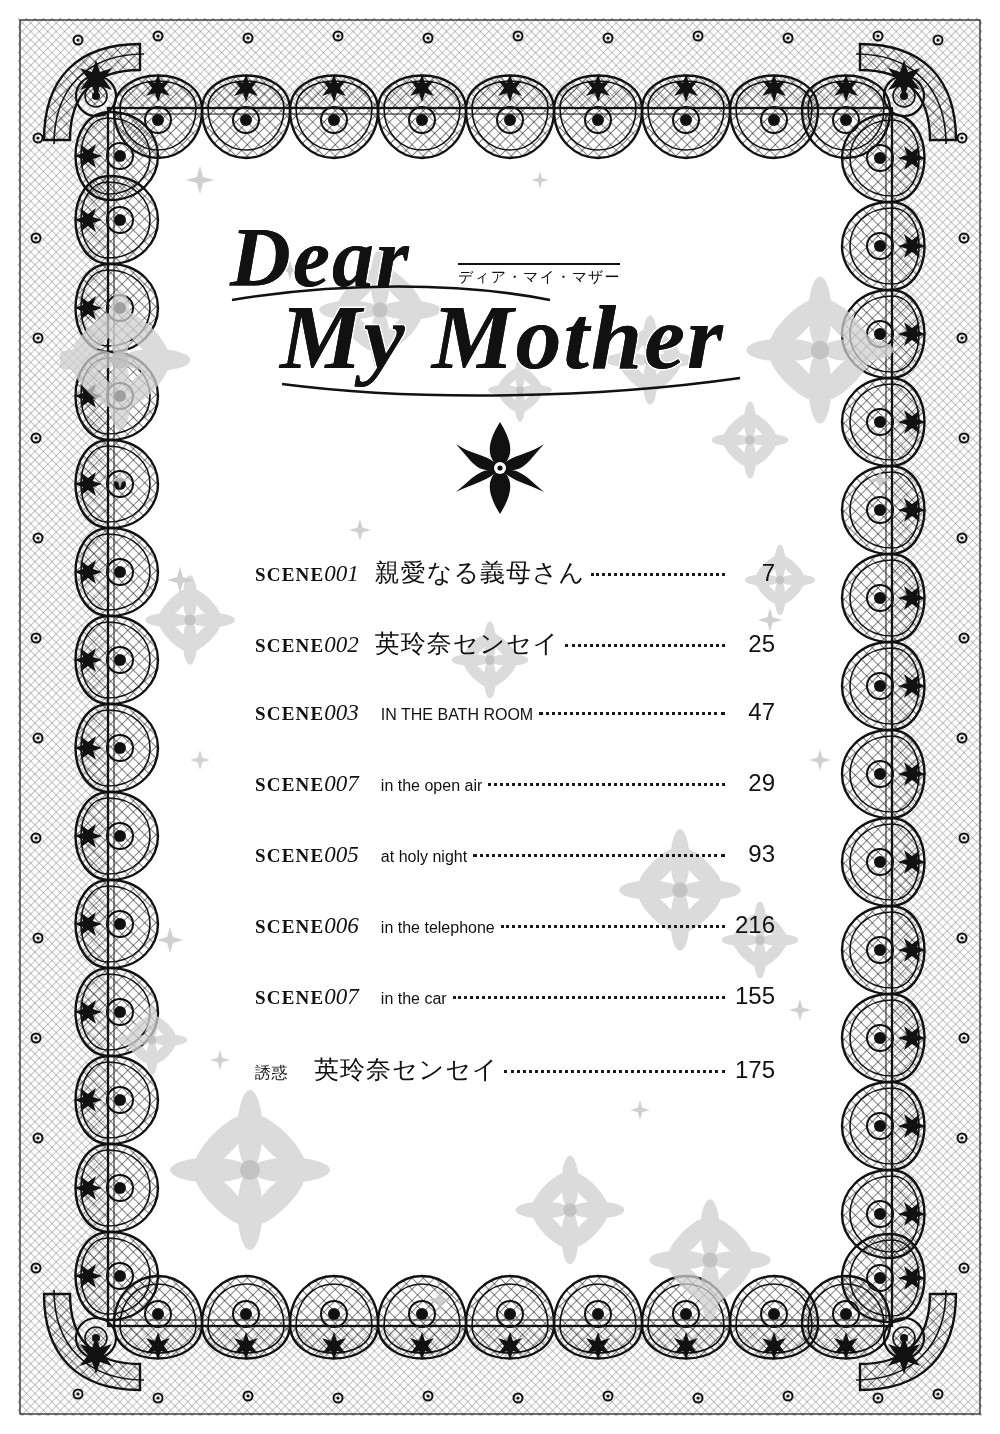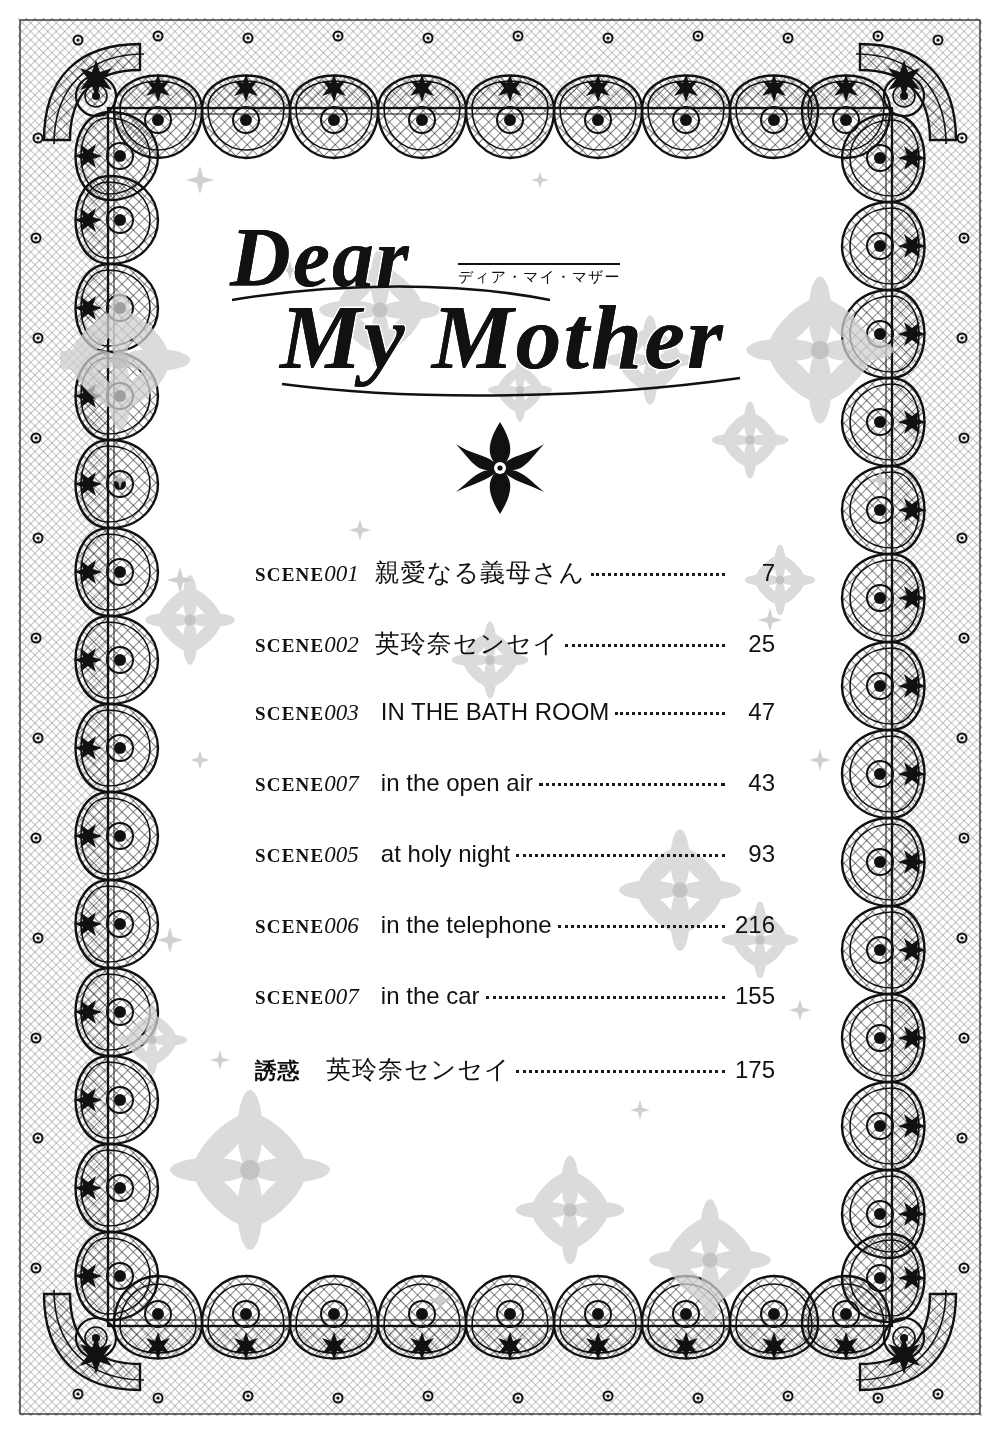--- a/index.html
+++ b/index.html
@@ -87,21 +87,21 @@
     letter-spacing: 1.2px;
   }
   .scene-label .num {
     font-size: 23px;
     font-style: italic;
     font-weight: 400;
     letter-spacing: 0px;
   }
   .scene-title {
     font-family: "Liberation Sans", sans-serif;
-    font-size: 24px;
+    font-size: 16px;
     margin-left: 22px;
     white-space: nowrap;
     flex: 0 0 auto;
   }
   .scene-title.jp {
     font-size: 25px;
     letter-spacing: 1px;
     margin-left: 16px;
   }
   .leader {
@@ -113,23 +113,23 @@
     min-width: 10px;
   }
   .page-num {
     font-family: "Liberation Sans", sans-serif;
     font-size: 24px;
     flex: 0 0 auto;
     text-align: right;
     min-width: 44px;
   }
   .toc-row.bonus .scene-label {
-    font-size: 22px;
+    font-size: 16px;
     font-family: "Liberation Sans", sans-serif;
-    font-weight: 700;
+    font-weight: 400;
   }
   .toc-row.bonus .scene-title {
     margin-left: 26px;
   }
 </style>
 </head>
 <body>
 
 <div class="page">
 
@@ -391,21 +391,21 @@
       <span class="scene-label"><span class="sc">SCENE</span><span class="num">003</span></span>
       <span class="scene-title">IN THE BATH ROOM</span>
       <span class="leader"></span>
       <span class="page-num">47</span>
     </div>
 
     <div class="toc-row">
       <span class="scene-label"><span class="sc">SCENE</span><span class="num">007</span></span>
       <span class="scene-title">in the open air</span>
       <span class="leader"></span>
-      <span class="page-num">43</span>
+      <span class="page-num">29</span>
     </div>
 
     <div class="toc-row">
       <span class="scene-label"><span class="sc">SCENE</span><span class="num">005</span></span>
       <span class="scene-title">at holy night</span>
       <span class="leader"></span>
       <span class="page-num">93</span>
     </div>
 
     <div class="toc-row">

